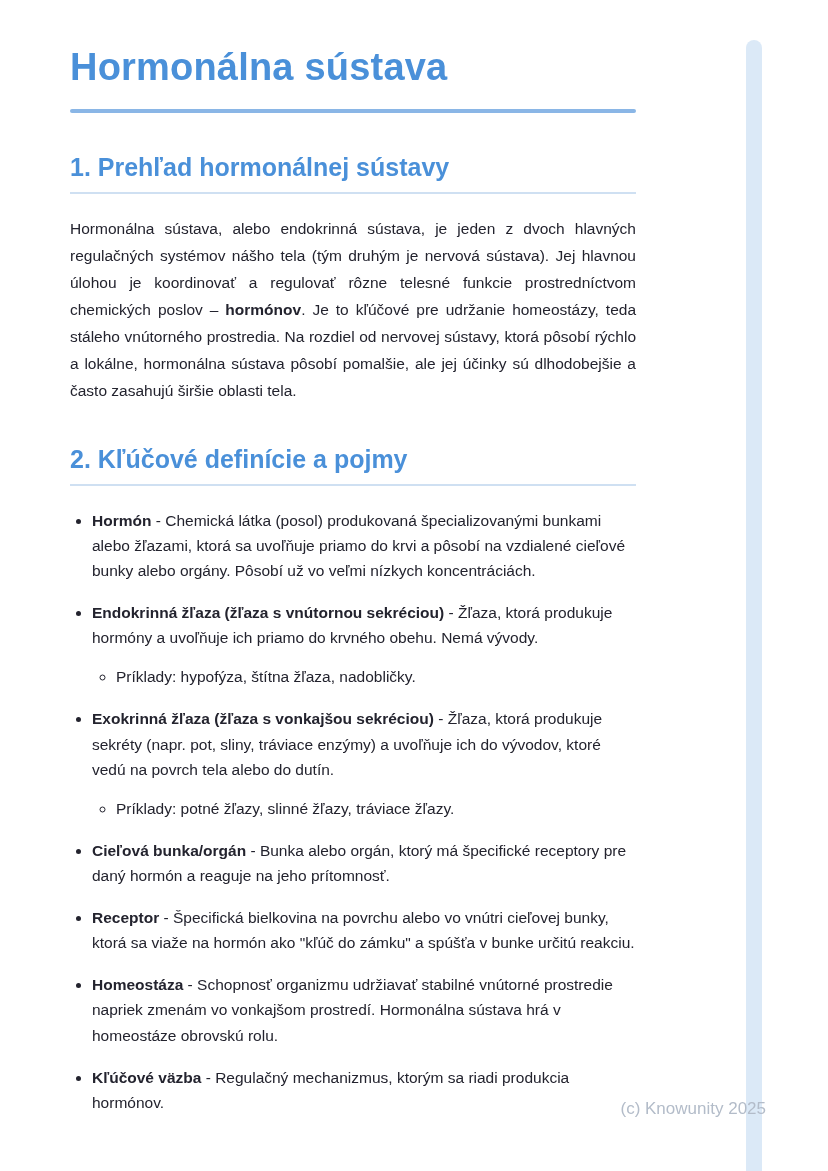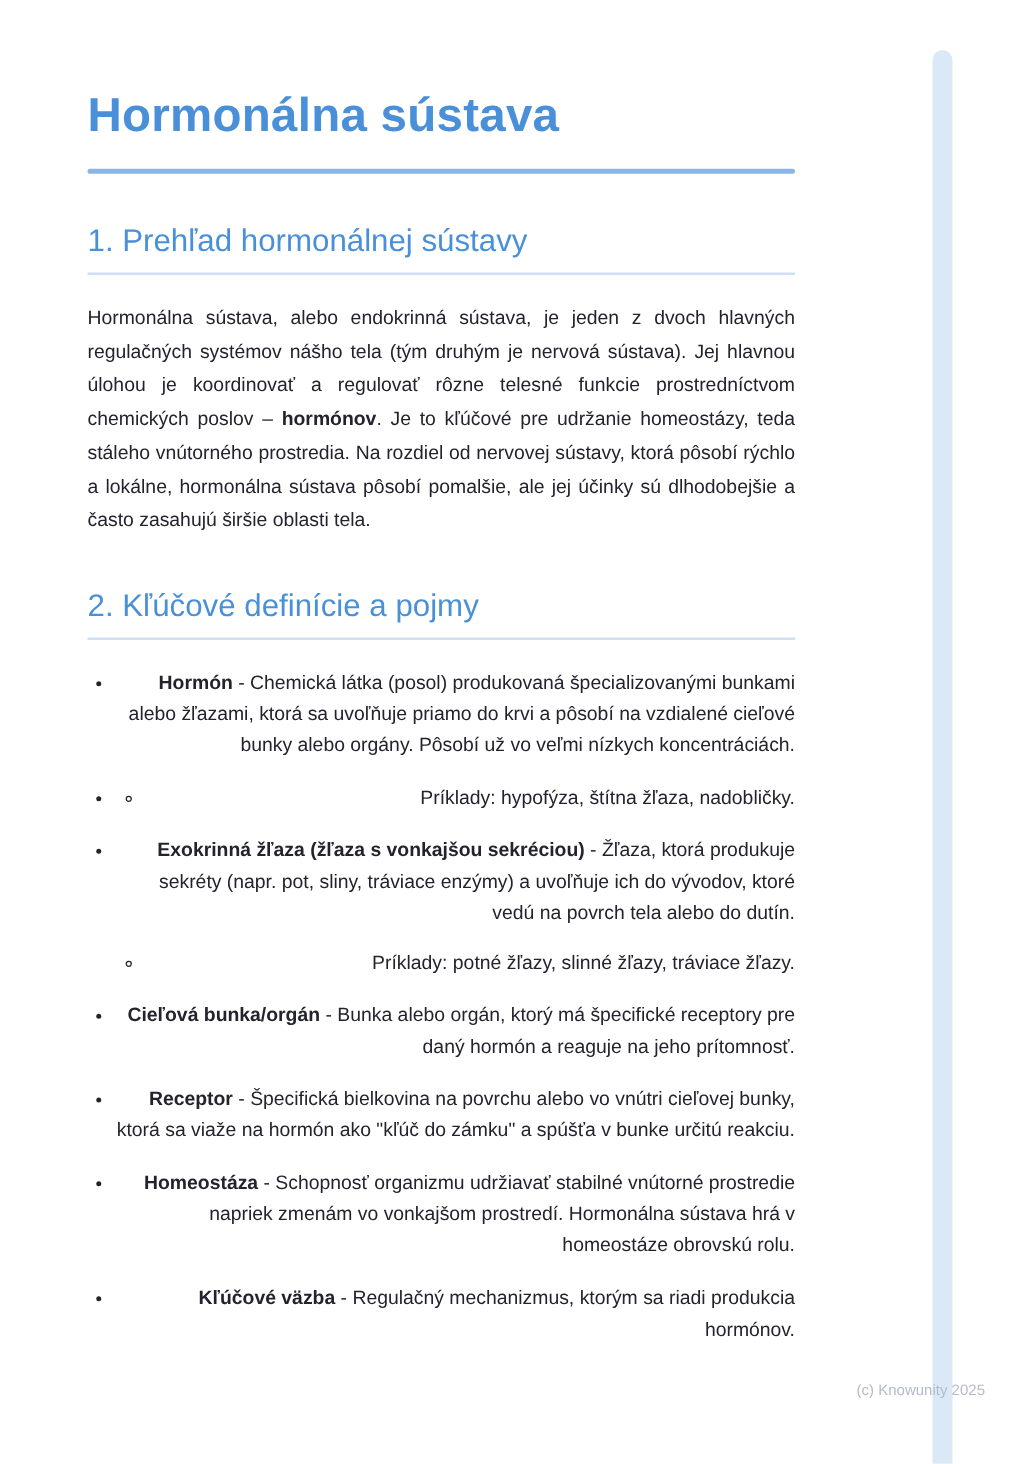--- a/index.html
+++ b/index.html
@@ -21,60 +21,59 @@
   }
   .side-bar{
     position:absolute;
     top:40px;right:66px;bottom:0;
     width:16px;
     background:var(--bar);
     border-radius:8px 8px 0 0;
   }
   .content{
     position:absolute;
-    left:70px;top:72px;
+    left:70px;top:46px;
     width:566px;
   }
   .doc-title{
     margin:0;
     font-size:38px;
     font-weight:bold;
     color:var(--accent);
     letter-spacing:.2px;
   }
   .title-rule{
     height:4px;
     background:var(--rule);
     border-radius:2px;
     margin-top:20px;
   }
   .doc-section{display:block;}
   .section-heading{
     margin:40px 0 0 0;
     font-size:25px;
-    font-weight:normal;
+    font-weight:bold;
     color:var(--accent);
   }
   .section-rule{
     height:2px;
     background:var(--rule-light);
     margin:10px 0 22px 0;
   }
   .para{
     margin:0;
     font-size:15.5px;
     line-height:1.74;
     color:var(--text);
     text-align:justify;
   }
   ul.bullets{
     margin:0;
     padding-left:22px;
     list-style-type:disc;
-    text-align:right;
   }
   ul.bullets > li{
     margin:0 0 17px 0;
     font-size:15.5px;
     line-height:1.62;
     color:var(--text);
   }
   ul.sub{
     list-style-type:circle;
     margin:14px 0 0 0;
@@ -83,22 +82,22 @@
   ul.sub > li{
     margin:0;
     font-size:15.5px;
     line-height:1.62;
     color:var(--text);
   }
   .b{font-weight:bold;}
   .i{}
   .footer{
     position:absolute;
-    right:40px;bottom:52px;
-    font-size:12px;
+    right:62px;bottom:52px;
+    font-size:17px;
     color:var(--muted);
   }
 </style>
 </head>
 <body>
 
 <div class="page">
   <div class="side-bar"></div>
   <main class="content">
     <h1 class="doc-title">Hormonálna sústava</h1>
@@ -107,21 +106,21 @@
         <section class="doc-section">
           <h2 class="section-heading">1. Prehľad hormonálnej sústavy</h2>
           <div class="section-rule"></div>
           <p class="para"><span>Hormonálna sústava, alebo </span><span class="i">endokrinná sústava</span><span>, je jeden z dvoch hlavných regulačných systémov nášho tela (tým druhým je nervová sústava). Jej hlavnou úlohou je koordinovať a regulovať rôzne telesné funkcie prostredníctvom chemických poslov – </span><span class="b">hormónov</span><span>. Je to kľúčové pre udržanie </span><span class="i">homeostázy</span><span>, teda stáleho vnútorného prostredia. Na rozdiel od nervovej sústavy, ktorá pôsobí rýchlo a lokálne, hormonálna sústava pôsobí pomalšie, ale jej účinky sú dlhodobejšie a často zasahujú širšie oblasti tela.</span></p>
         </section>
         <section class="doc-section">
           <h2 class="section-heading">2. Kľúčové definície a pojmy</h2>
           <div class="section-rule"></div>
           <ul class="bullets">
             <li><span><span class="b">Hormón</span><span> - Chemická látka (posol) produkovaná špecializovanými bunkami alebo žľazami, ktorá sa uvoľňuje priamo do krvi a pôsobí na vzdialené cieľové bunky alebo orgány. Pôsobí už vo veľmi nízkych koncentráciách.</span></span></li>
-            <li><ul class="sub">
+            <li><span><span class="b">Endokrinná žľaza (žľaza s vnútornou sekréciou)</span><span> - Žľaza, ktorá produkuje hormóny a uvoľňuje ich priamo do krvného obehu. Nemá vývody.</span></span><ul class="sub">
                 <li><span class="i">Príklady</span><span>: hypofýza, štítna žľaza, nadobličky.</span></li>
               </ul></li>
             <li><span><span class="b">Exokrinná žľaza (žľaza s vonkajšou sekréciou)</span><span> - Žľaza, ktorá produkuje sekréty (napr. pot, sliny, tráviace enzýmy) a uvoľňuje ich do vývodov, ktoré vedú na povrch tela alebo do dutín.</span></span><ul class="sub">
                 <li><span class="i">Príklady</span><span>: potné žľazy, slinné žľazy, tráviace žľazy.</span></li>
               </ul></li>
             <li><span><span class="b">Cieľová bunka/orgán</span><span> - Bunka alebo orgán, ktorý má špecifické receptory pre daný hormón a reaguje na jeho prítomnosť.</span></span></li>
             <li><span><span class="b">Receptor</span><span> - Špecifická bielkovina na povrchu alebo vo vnútri cieľovej bunky, ktorá sa viaže na hormón ako "kľúč do zámku" a spúšťa v bunke určitú reakciu.</span></span></li>
             <li><span><span class="b">Homeostáza</span><span> - Schopnosť organizmu udržiavať stabilné vnútorné prostredie napriek zmenám vo vonkajšom prostredí. Hormonálna sústava hrá v homeostáze obrovskú rolu.</span></span></li>
             <li><span><span class="b">Kľúčové väzba</span><span> - Regulačný mechanizmus, ktorým sa riadi produkcia hormónov.</span></span></li>
           </ul>

